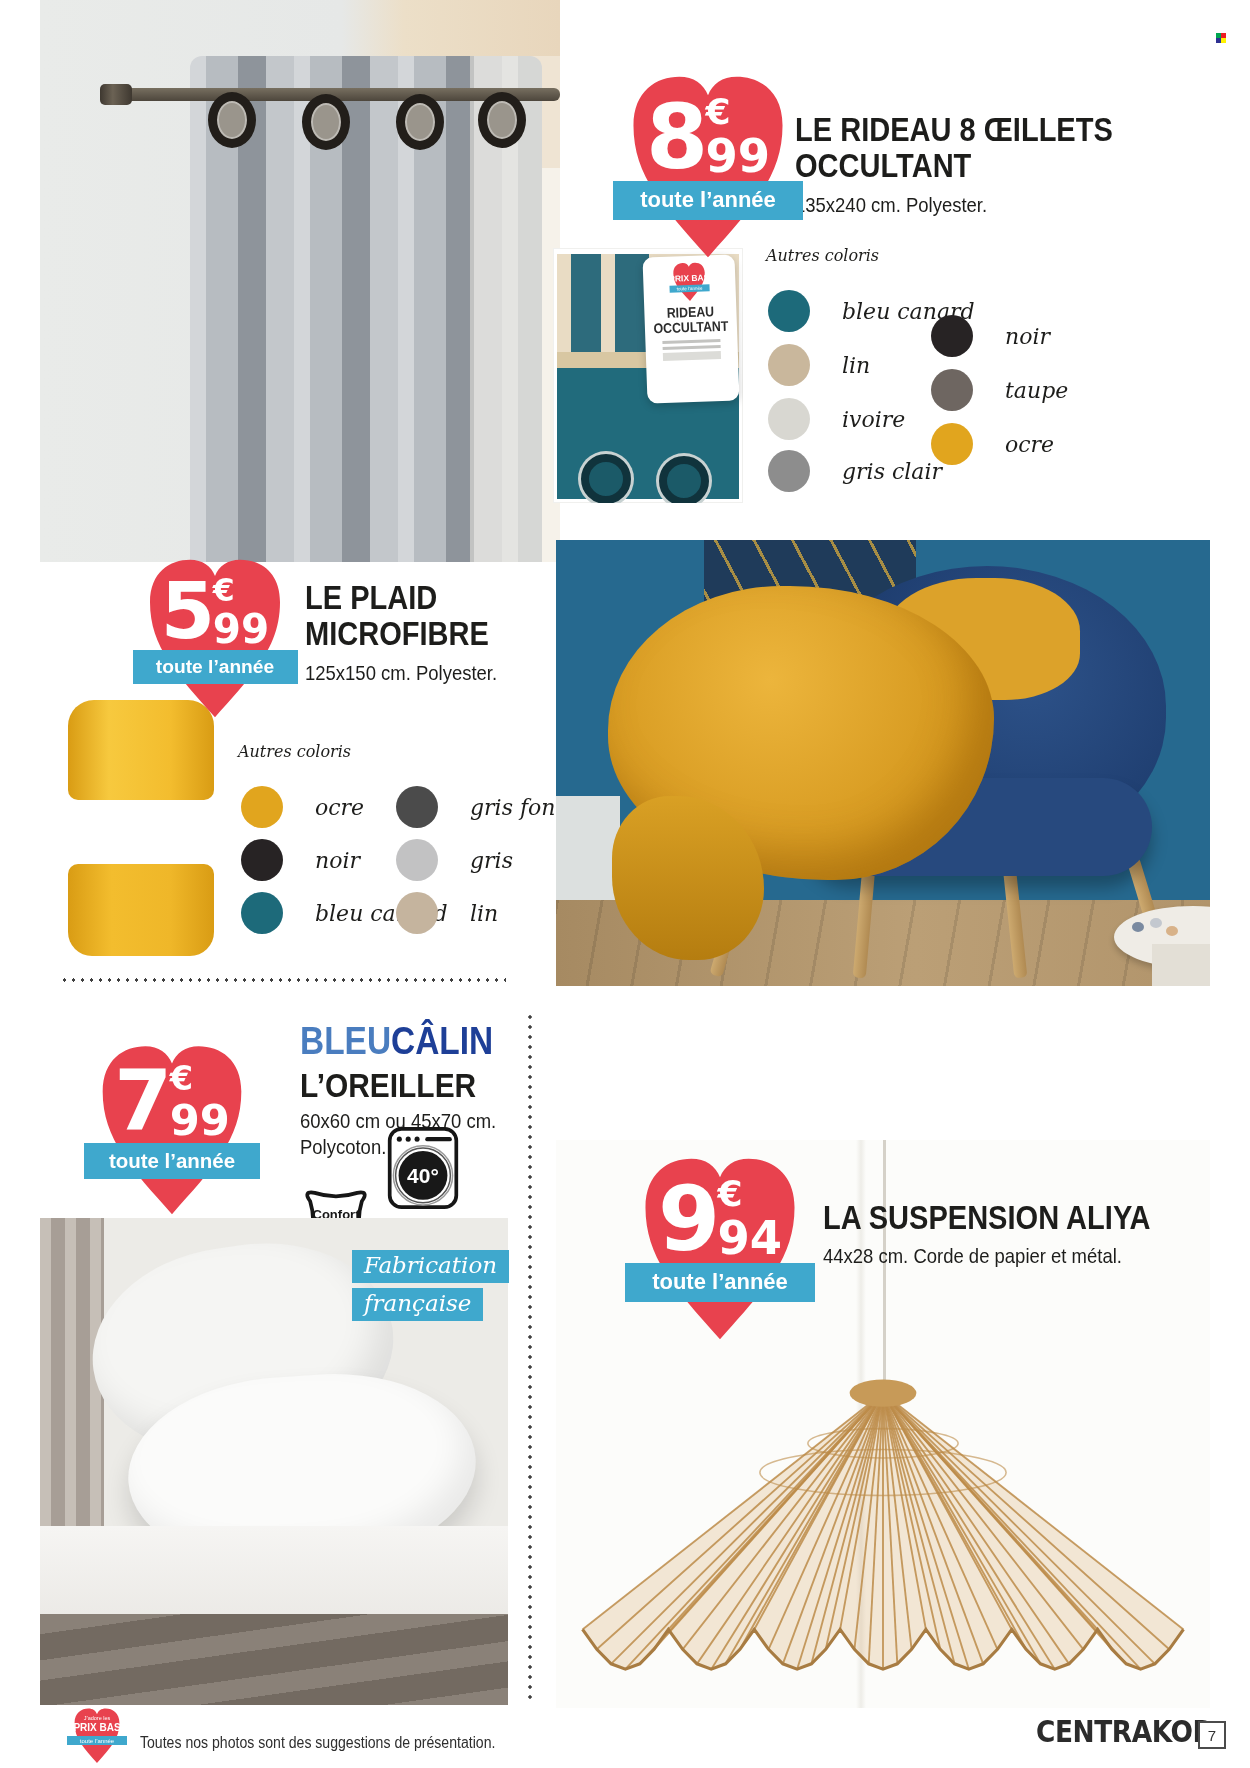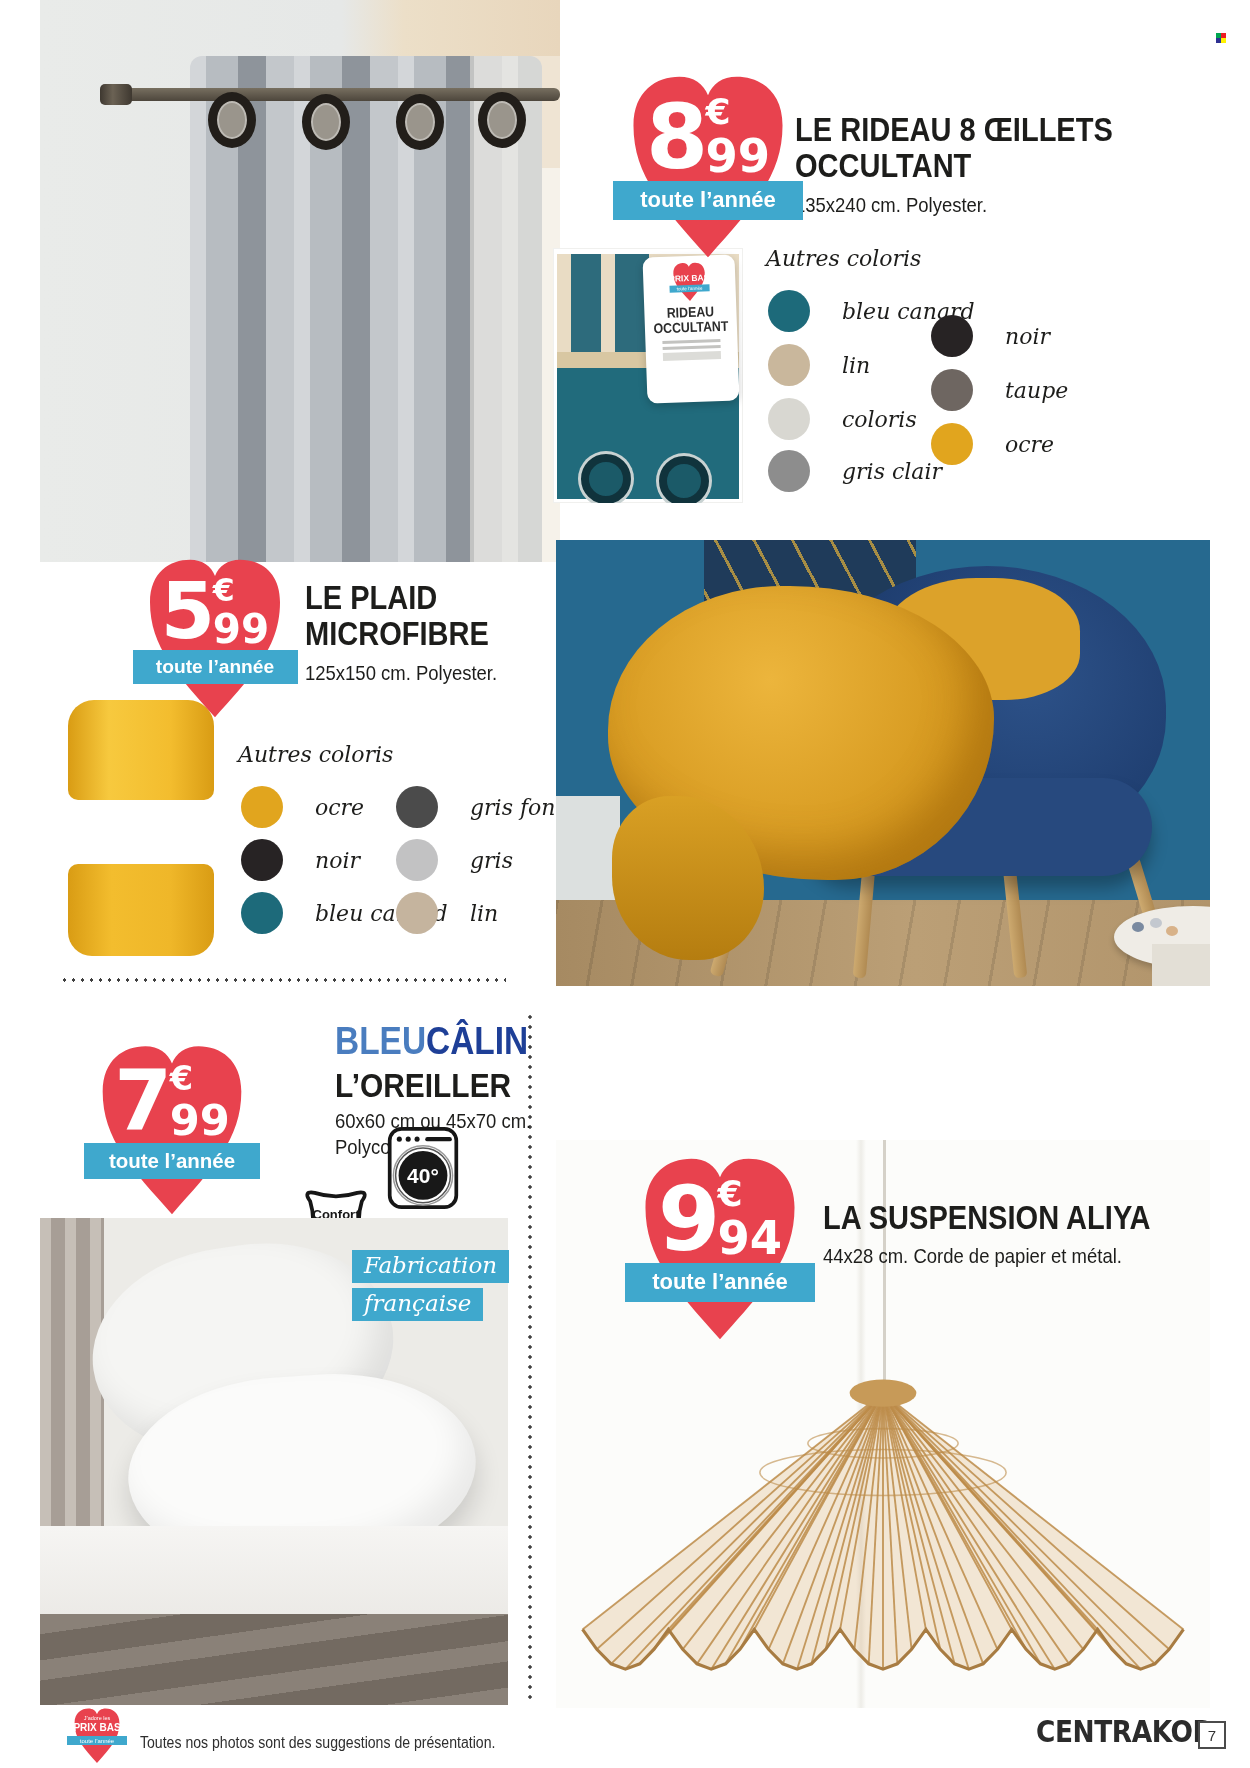--- a/index.html
+++ b/index.html
@@ -20,21 +20,21 @@
   .badge .cc{display:flex;flex-direction:column;align-items:flex-start;margin-top:calc(var(--w)*-0.01);}
   .badge .cur{font-size:calc(var(--w)*0.21);line-height:1;}
   .badge .cents{font-size:calc(var(--w)*0.27);line-height:1;margin-top:calc(var(--w)*0.02);}
   .badge .ribbon{position:absolute;left:-5%;top:calc(var(--w)*0.655);width:110%;
     background:#3fa8cd;color:#fff;text-align:center;font-weight:bold;
     font-size:calc(var(--w)*0.128);padding:calc(var(--w)*0.038) 0;z-index:3;}
 
   
   .ptitle{font-weight:700;font-size:33px;line-height:1.1;color:#1d1d1b;}
   .specs{font-size:21px;line-height:1.25;margin-top:7px;color:#1d1d1b;}
-  .colors-head{font-size:22px;color:#1d1d1b;}
+  .colors-head{font-size:16px;color:#1d1d1b;}
   .swatch{position:absolute;display:flex;align-items:center;gap:32px;}
   .dot{width:42px;height:42px;border-radius:50%;flex:0 0 auto;}
   .dot-label{font-size:22px;color:#1d1d1b;}
 
   
   .dots-h{position:absolute;height:4px;
     background-image:radial-gradient(circle,#3f3f3f 1.5px,transparent 1.8px);
     background-size:9px 4px;background-repeat:repeat-x;}
   .dots-v{position:absolute;width:4px;
     background-image:radial-gradient(circle,#3f3f3f 1.5px,transparent 1.8px);
@@ -266,21 +266,21 @@
   <div class="swatch" style="left:768px;top:290px;">
     <span class="dot" style="background: rgb(29, 106, 122);"></span>
     <span class="dot-label hand">bleu canard</span>
   </div>
   <div class="swatch" style="left:768px;top:344px;">
     <span class="dot" style="background: rgb(201, 183, 156);"></span>
     <span class="dot-label hand">lin</span>
   </div>
   <div class="swatch" style="left:768px;top:398px;">
     <span class="dot" style="background: rgb(216, 215, 209);"></span>
-    <span class="dot-label hand">coloris</span>
+    <span class="dot-label hand">ivoire</span>
   </div>
   <div class="swatch" style="left:768px;top:450px;">
     <span class="dot" style="background: rgb(141, 141, 141);"></span>
     <span class="dot-label hand">gris clair</span>
   </div>
   <div class="swatch" style="left:931px;top:315px;">
     <span class="dot" style="background: rgb(39, 35, 36);"></span>
     <span class="dot-label hand">noir</span>
   </div>
   <div class="swatch" style="left:931px;top:369px;align-items:center;">
@@ -362,21 +362,21 @@
     <div class="table-top"></div>
     <div class="table-base"></div>
     <div class="table-dot" style="left:576px;top:382px;background:#7a8aa0;"></div>
     <div class="table-dot" style="left:594px;top:378px;background:#c3c8cf;"></div>
     <div class="table-dot" style="left:610px;top:386px;background:#d8b289;"></div>
   </div>
 
   <div class="dots-h" style="left:60px;top:978px;width:446px;"></div>
   <div class="dots-v" style="left:528px;top:1012px;height:690px;"></div>
 
-  <div class="abs" style="left:300px;top:1022px;margin-left:35px;">
+  <div class="abs" style="left:300px;top:1022px;">
     <div class="condblock">
       <div>
         <span class="brandword brand-blue">BLEU</span><span class="brandword brand-navy">CÂLIN</span>
       </div>
       <div class="oreiller-title">L’OREILLER</div>
       <div class="oreiller-specs">60x60 cm ou 45x70 cm.</div>
       <div class="oreiller-specs" style="margin-top:0;">Polycoton.</div>
     </div>
   </div>
 

